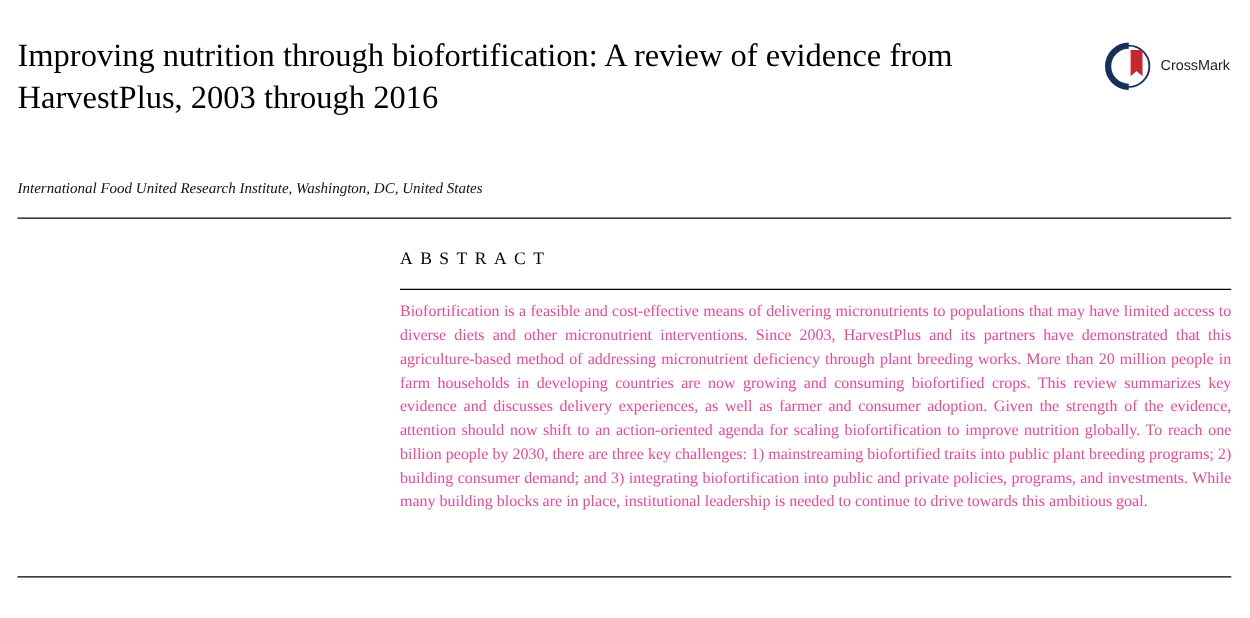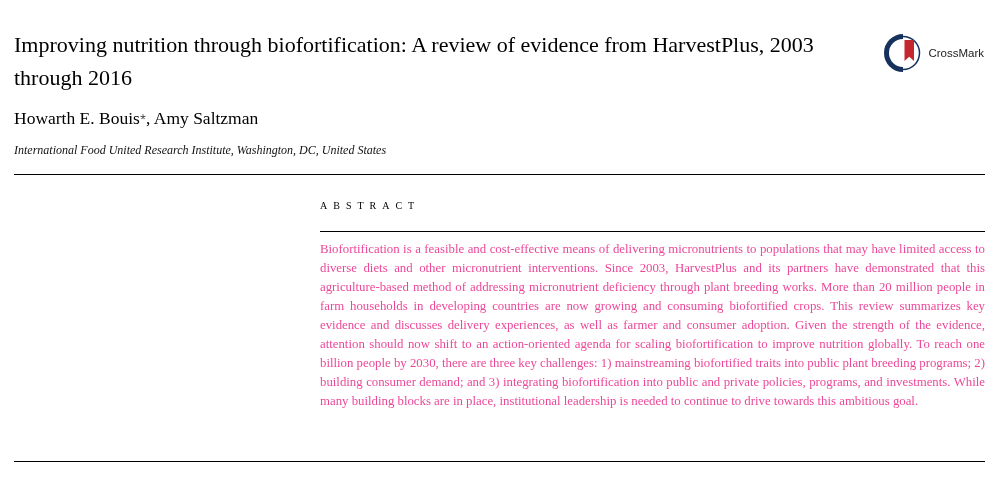--- a/index.html
+++ b/index.html
@@ -11,21 +11,21 @@
     background: #ffffff;
     font-family: "Liberation Serif", serif;
     color: #111111;
     overflow: hidden;
   }
   .title {
     position: absolute;
     left: 14px;
     top: 28px;
     width: 835px;
-    font-size: 22px;
+    font-size: 26px;
     line-height: 33px;
     font-weight: 400;
     color: #000000;
   }
   .crossmark-badge {
     position: absolute;
     right: 16px;
     top: 33px;
     display: flex;
     align-items: center;
@@ -61,21 +61,21 @@
     position: absolute;
     left: 14px;
     right: 15px;
     top: 174px;
     border-top: 1.5px solid #000000;
   }
   .abstract-heading {
     position: absolute;
     left: 320px;
     top: 200px;
-    font-size: 10px;
+    font-size: 14px;
     letter-spacing: 6px;
     color: #000000;
   }
   .abstract-rule {
     position: absolute;
     left: 320px;
     right: 15px;
     top: 231px;
     border-top: 1px solid #000000;
   }
@@ -108,23 +108,20 @@
     <span style="display:inline-block; width:40px; height:40px;">
       <svg width="40" height="40" viewBox="0 0 40 40" aria-hidden="true">
         <circle cx="20" cy="20" r="16.5" fill="#ffffff" stroke-width="1.5" stroke="#16325c"></circle>
         <path d="M20 3.5 A16.5 16.5 0 0 0 20 36.5" fill="none" stroke-width="5" stroke="#16325c"></path>
         <path d="M21.5 7 h9.5 v21 l-4.75 -4.2 l-4.75 4.2 z" fill="#c4272e"></path>
       </svg>
     </span>
     <span class="crossmark-label">CrossMark</span>
   </div>
 
-  <div class="authors">
-    <span>Howarth E. Bouis</span><span class="footnote-marker">⁎</span><span>, Amy Saltzman</span>
-  </div>
 
   <div class="affiliation">International Food United Research Institute, Washington, DC, United States</div>
 
   <div class="rule-top"></div>
 
   <div class="abstract-heading">ABSTRACT</div>
 
   <div class="abstract-rule"></div>
 
   <p class="abstract-body">Biofortification is a feasible and cost-effective means of delivering micronutrients to populations that may have limited access to diverse diets and other micronutrient interventions. Since 2003, HarvestPlus and its partners have demonstrated that this agriculture-based method of addressing micronutrient deficiency through plant breeding works. More than 20 million people in farm households in developing countries are now growing and consuming biofortified crops. This review summarizes key evidence and discusses delivery experiences, as well as farmer and consumer adoption. Given the strength of the evidence, attention should now shift to an action-oriented agenda for scaling biofortification to improve nutrition globally. To reach one billion people by 2030, there are three key challenges: 1) mainstreaming biofortified traits into public plant breeding programs; 2) building consumer demand; and 3) integrating biofortification into public and private policies, programs, and investments. While many building blocks are in place, institutional leadership is needed to continue to drive towards this ambitious goal.</p>

